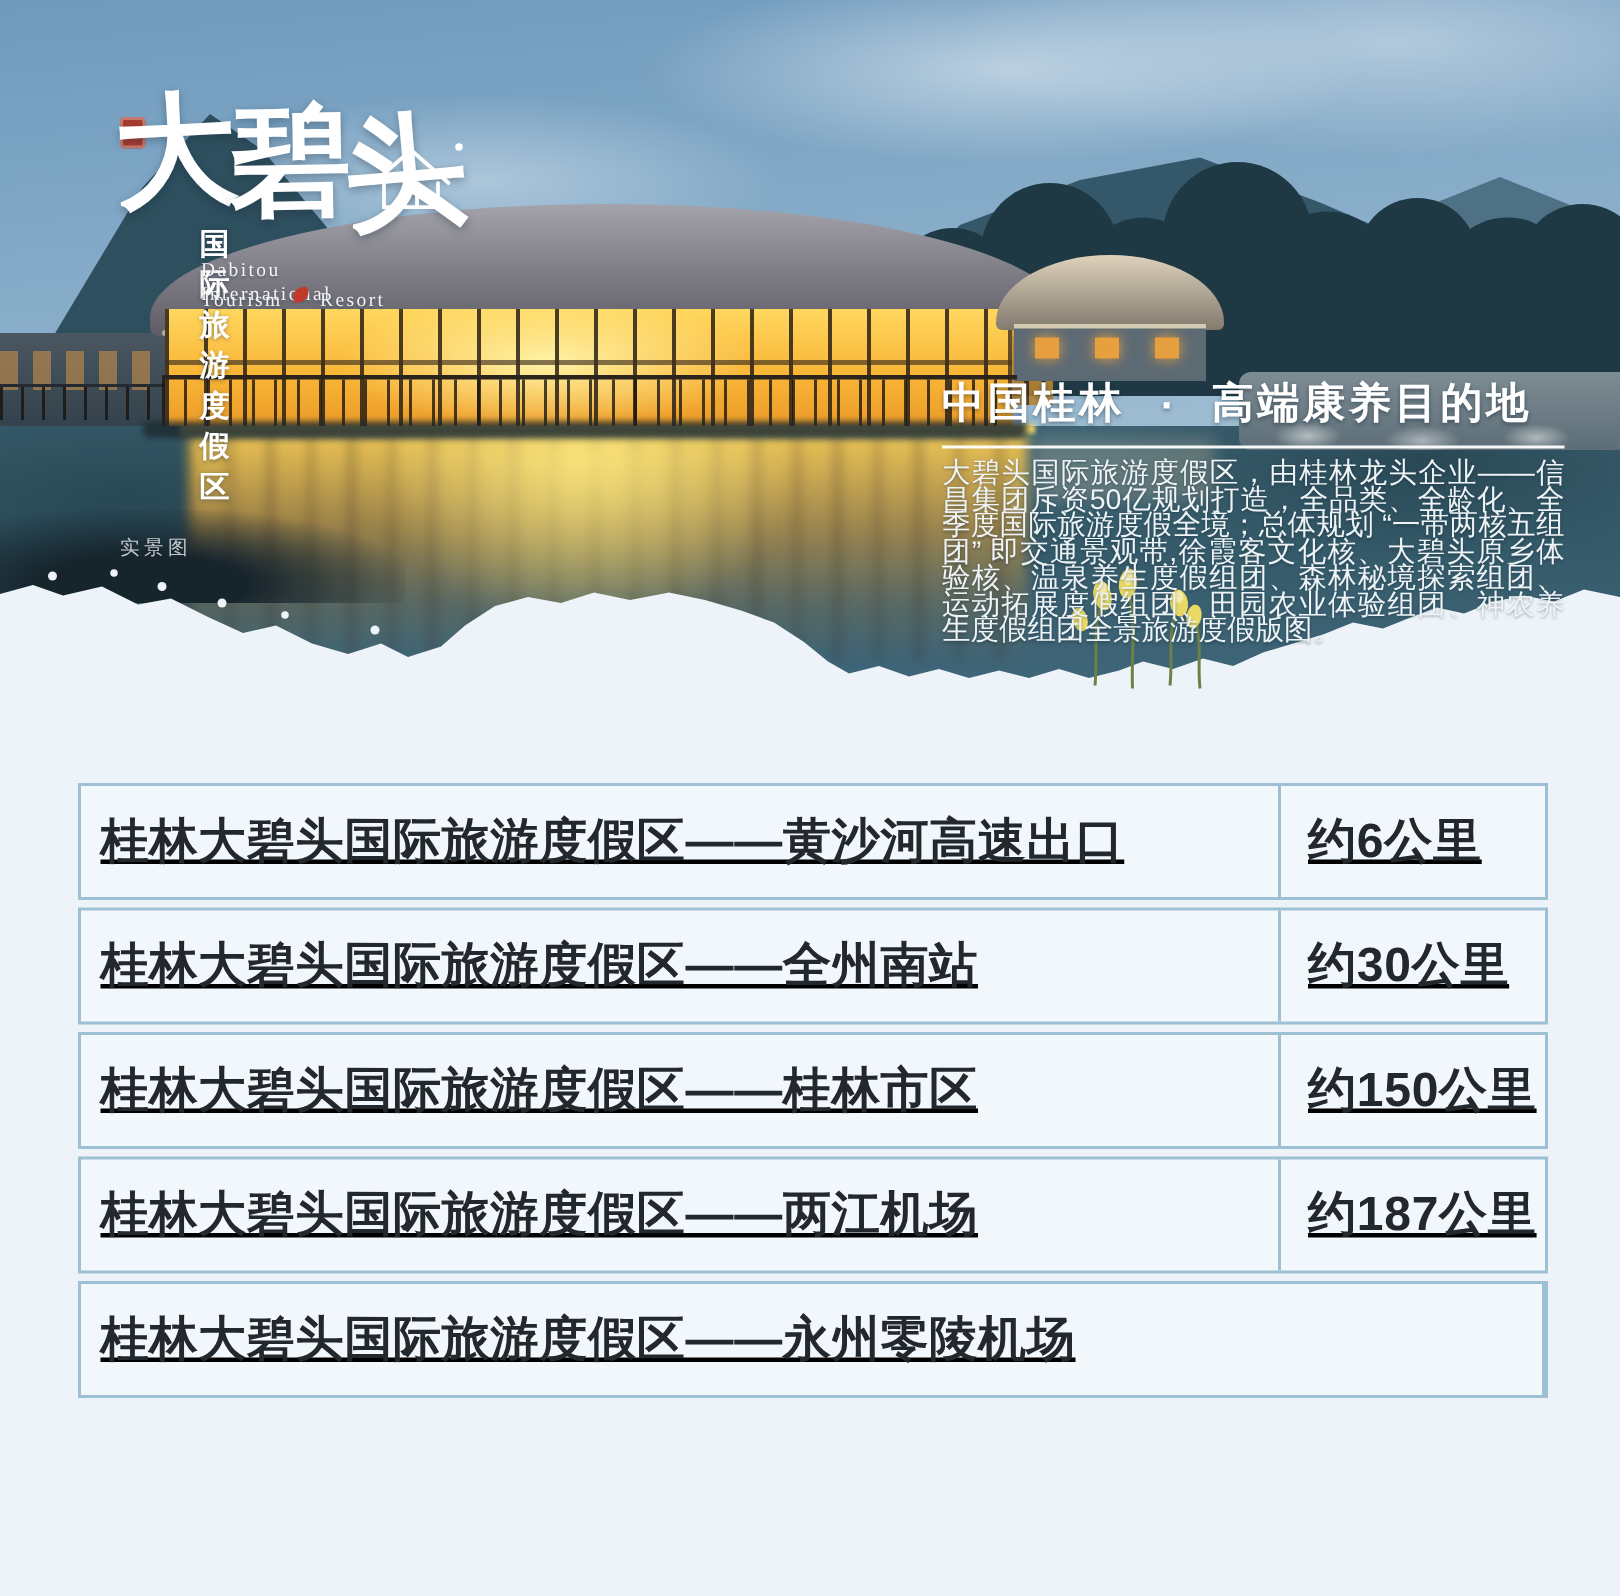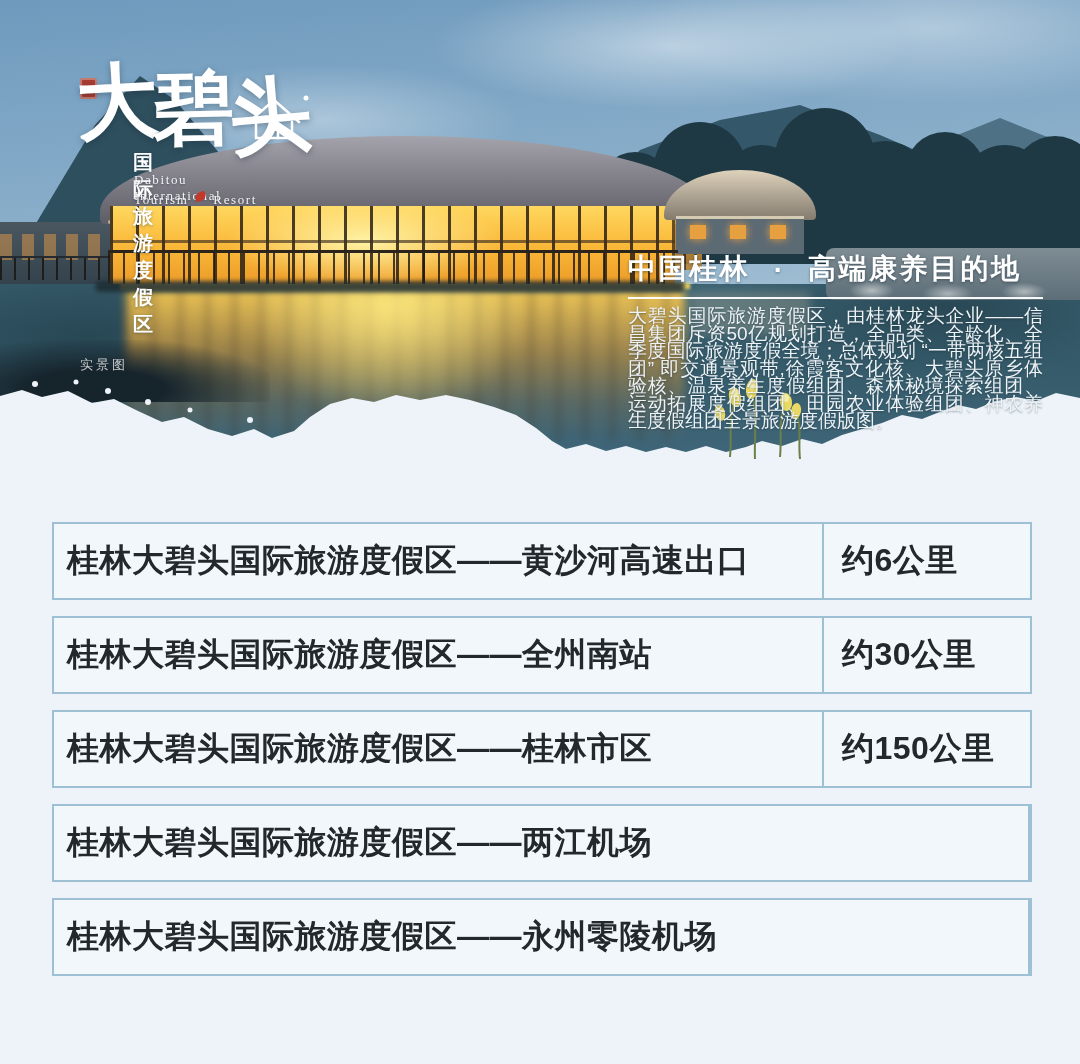--- a/index.html
+++ b/index.html
@@ -92,24 +92,24 @@
   .photo-label { position:absolute; left:80px; top:356px; z-index:8; font-size:13px; letter-spacing:3px; color:rgba(255,255,255,.75); }
 
   
   .intro { position:absolute; left:628px; top:250px; width:415px; z-index:8; color:#fff; }
   .intro-title { font-family:Liberation Mono, monospace; font-size:28px; font-weight:bold; letter-spacing:2.5px; white-space:nowrap; text-shadow:0 1px 3px rgba(15,35,50,.45); }
   .intro-hr { margin-top:9px; height:2px; background:rgba(255,255,255,.95); border:none; }
   .intro-body { margin-top:8px; font-size:19px; line-height:17.5px; text-align:justify; color:#eef3f6; text-shadow:0 1px 2px rgba(15,35,50,.4); }
 
   
   .dist-table { position:absolute; left:52px; top:522px; width:980px; z-index:8; }
-  .t-row { display:flex; height:78px; margin-bottom:16px; border:2px solid #9ec0d4; background:#f2f7fb; }
+  .t-row { display:flex; height:78px; margin-bottom:5px; border:2px solid #9ec0d4; background:#f2f7fb;text-decoration:underline; }
   .t-cell { display:flex; align-items:center; font-weight:bold; color:#23282d; font-size:32px; font-family:"Liberation Sans", sans-serif; letter-spacing:0.5px; white-space:nowrap; }
   .t-route { flex:1; border-right:2px solid #9ec0d4; padding-left:13px; }
-  .t-dist  { width:206px; padding-left:18px;text-align:right; }
+  .t-dist  { width:176px; padding-left:18px;text-align:right; }
 </style>
 </head>
 <body>
 
 <div class="page">
 
   <div class="hero">
     <div class="sky"></div>
 
     <svg class="mtns" width="1080" height="462" viewBox="0 0 1080 462">
@@ -224,19 +224,20 @@
     <div class="t-row">
       <div class="t-cell t-route">桂林大碧头国际旅游度假区——全州南站</div>
       <div class="t-cell t-dist">约30公里</div>
     </div>
     <div class="t-row">
       <div class="t-cell t-route">桂林大碧头国际旅游度假区——桂林市区</div>
       <div class="t-cell t-dist">约150公里</div>
     </div>
     <div class="t-row">
       <div class="t-cell t-route">桂林大碧头国际旅游度假区——两江机场</div>
+      <div class="t-cell t-dist">约187公里</div>
     </div>
     <div class="t-row">
       <div class="t-cell t-route">桂林大碧头国际旅游度假区——永州零陵机场</div>
     </div>
   </div>
 
 </div>
 
 </body></html>

